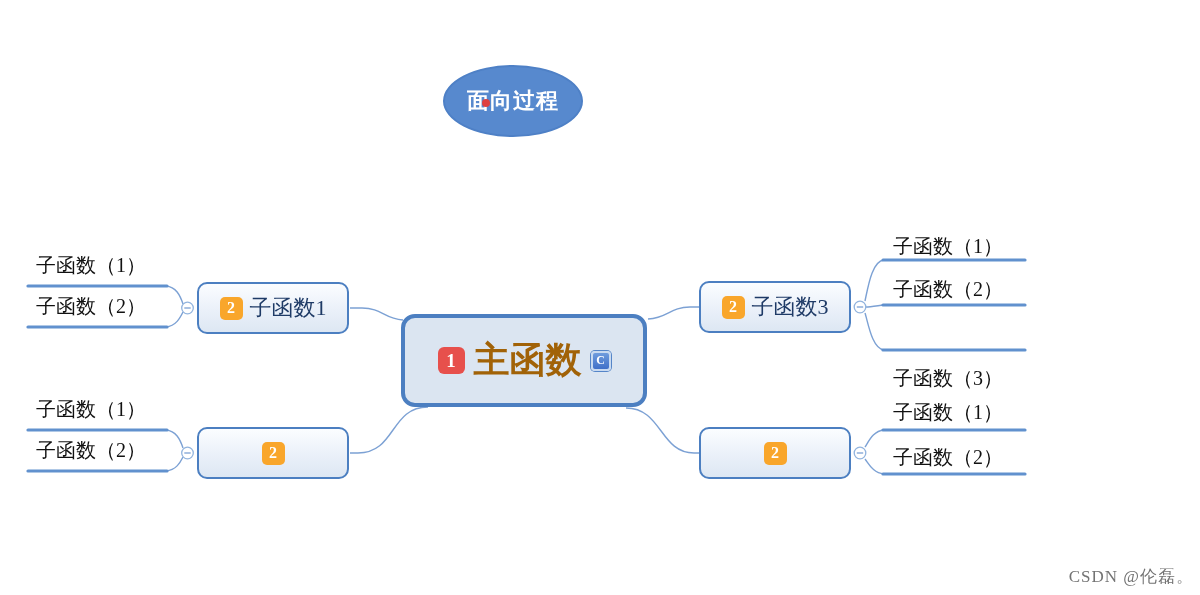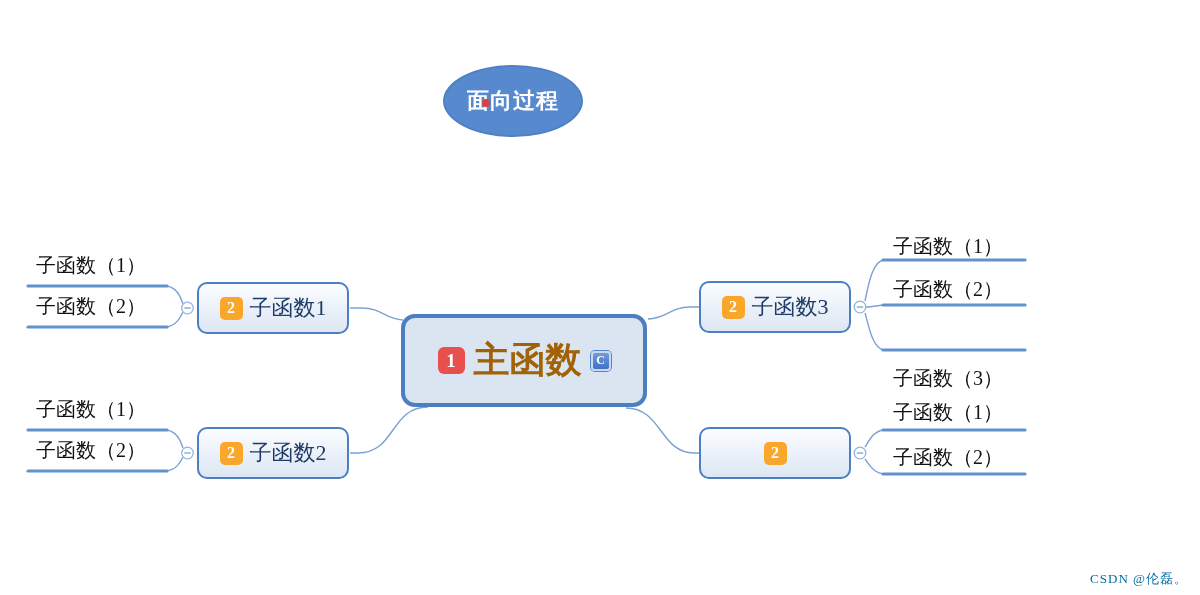--- a/index.html
+++ b/index.html
@@ -44,21 +44,21 @@
   .badge-number{
     width:23px;height:23px;border-radius:5px;background:#f9a62b;color:#fff;
     display:flex;align-items:center;justify-content:center;font-size:16px;font-weight:bold;
   }
   #sub1{left:197px;top:282px;}
   #sub2{left:197px;top:427px;}
   #sub3{left:699px;top:281px;}
   #sub4{left:699px;top:427px;}
   
   .leaf-label{position:absolute;font-size:20px;color:#111;white-space:nowrap;}
-  .watermark{position:absolute;right:12px;bottom:7px;font-size:13px;color:#0369a1;letter-spacing:1px;}
+  .watermark{position:absolute;right:6px;bottom:7px;font-size:17px;color:#737373;letter-spacing:1px;}
 </style>
 </head>
 <body>
 
 <div class="canvas">
 
   <svg class="links" width="1200" height="595" viewBox="0 0 1200 595">
 
     <path d="M 350 308 L 362 308 C 382 308 384 319 403 320" fill="none" stroke="#7ca1d4" stroke-width="1.4"></path>
     <path d="M 350 453 L 358 453 C 396 453 390 407 428 407" fill="none" stroke="#7ca1d4" stroke-width="1.4"></path>
@@ -116,21 +116,20 @@
     <span class="label">主函数</span>
     <span class="badge-tag">C</span>
   </div>
 
   <div class="sub-topic" id="sub1">
     <span class="badge-number">2</span>
     <span class="label">子函数1</span>
   </div>
   <div class="sub-topic" id="sub2">
     <span class="badge-number">2</span>
-    <span class="label">子函数2</span>
   </div>
   <div class="sub-topic" id="sub3">
     <span class="badge-number">2</span>
     <span class="label">子函数3</span>
   </div>
   <div class="sub-topic" id="sub4">
     <span class="badge-number">2</span>
   </div>
 
   <div class="leaf-label" style="left:36px;top:252px;">子函数（1）</div>

